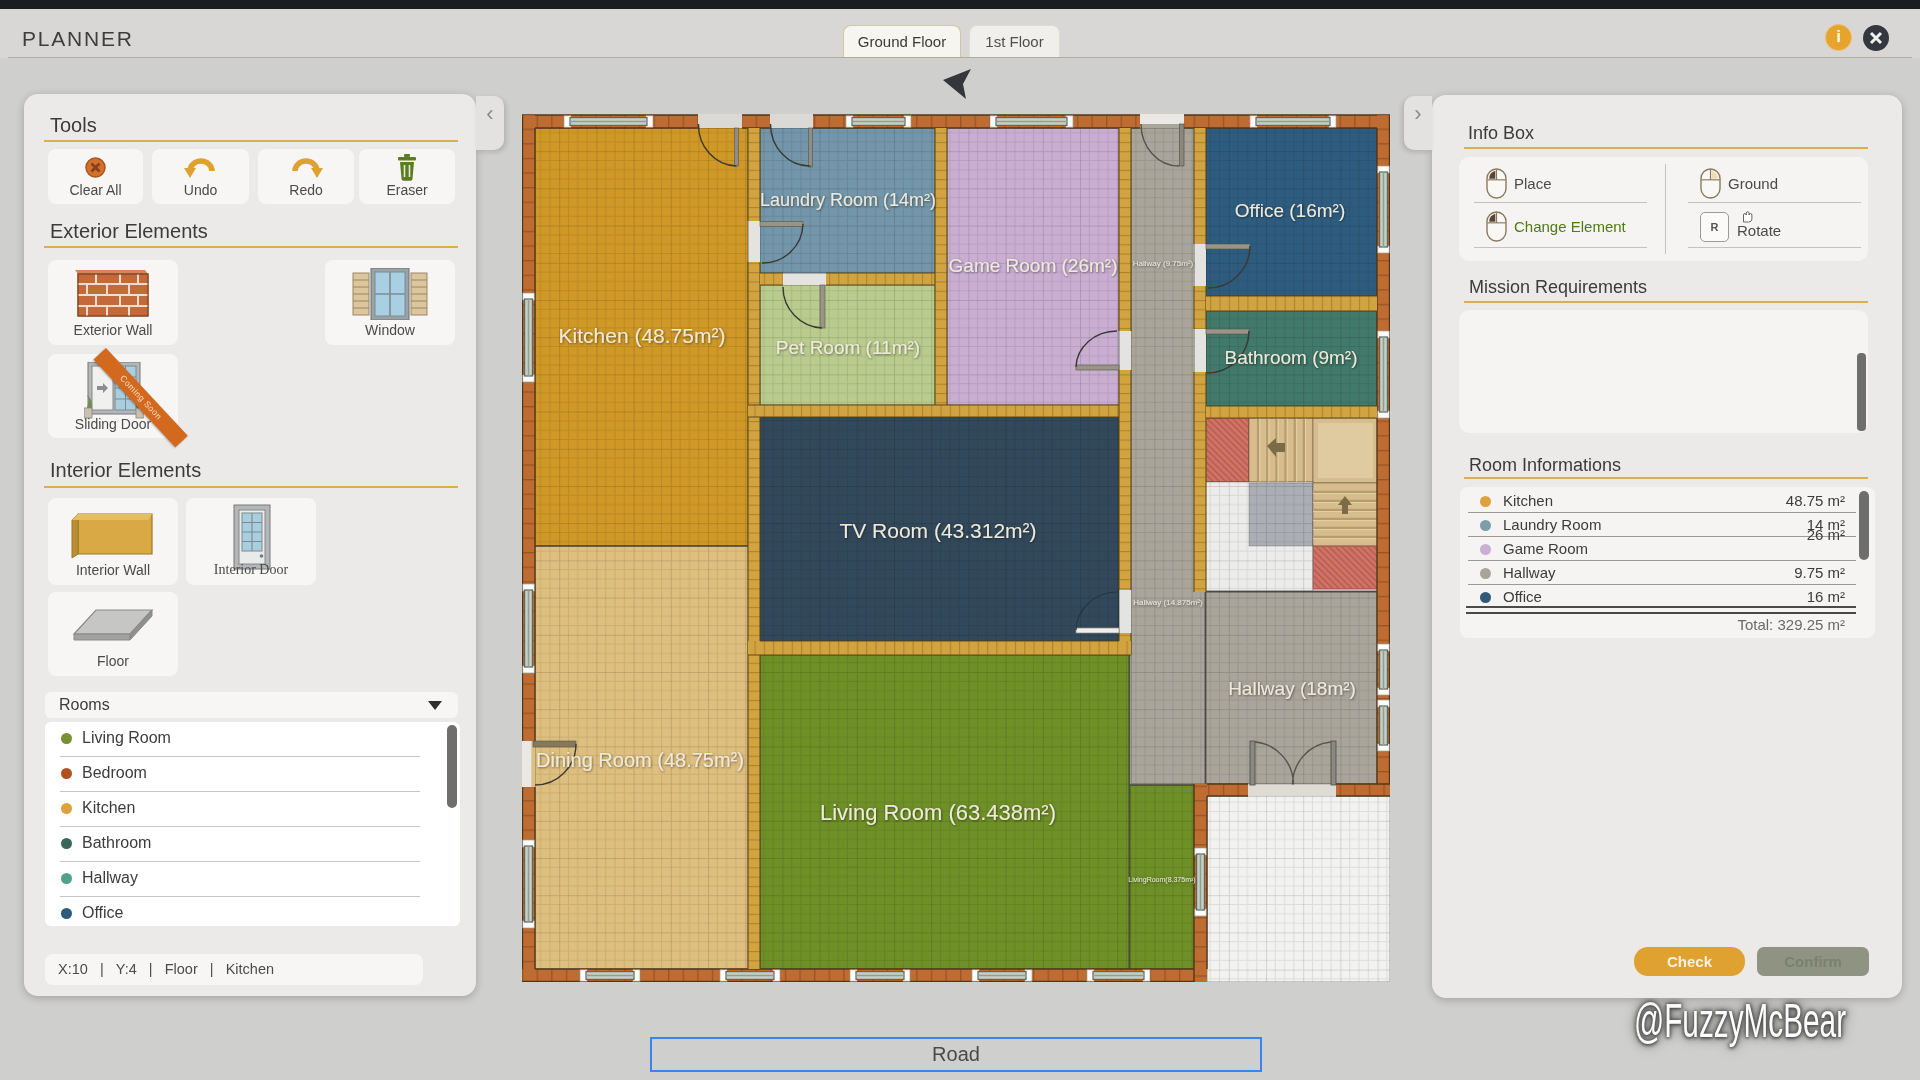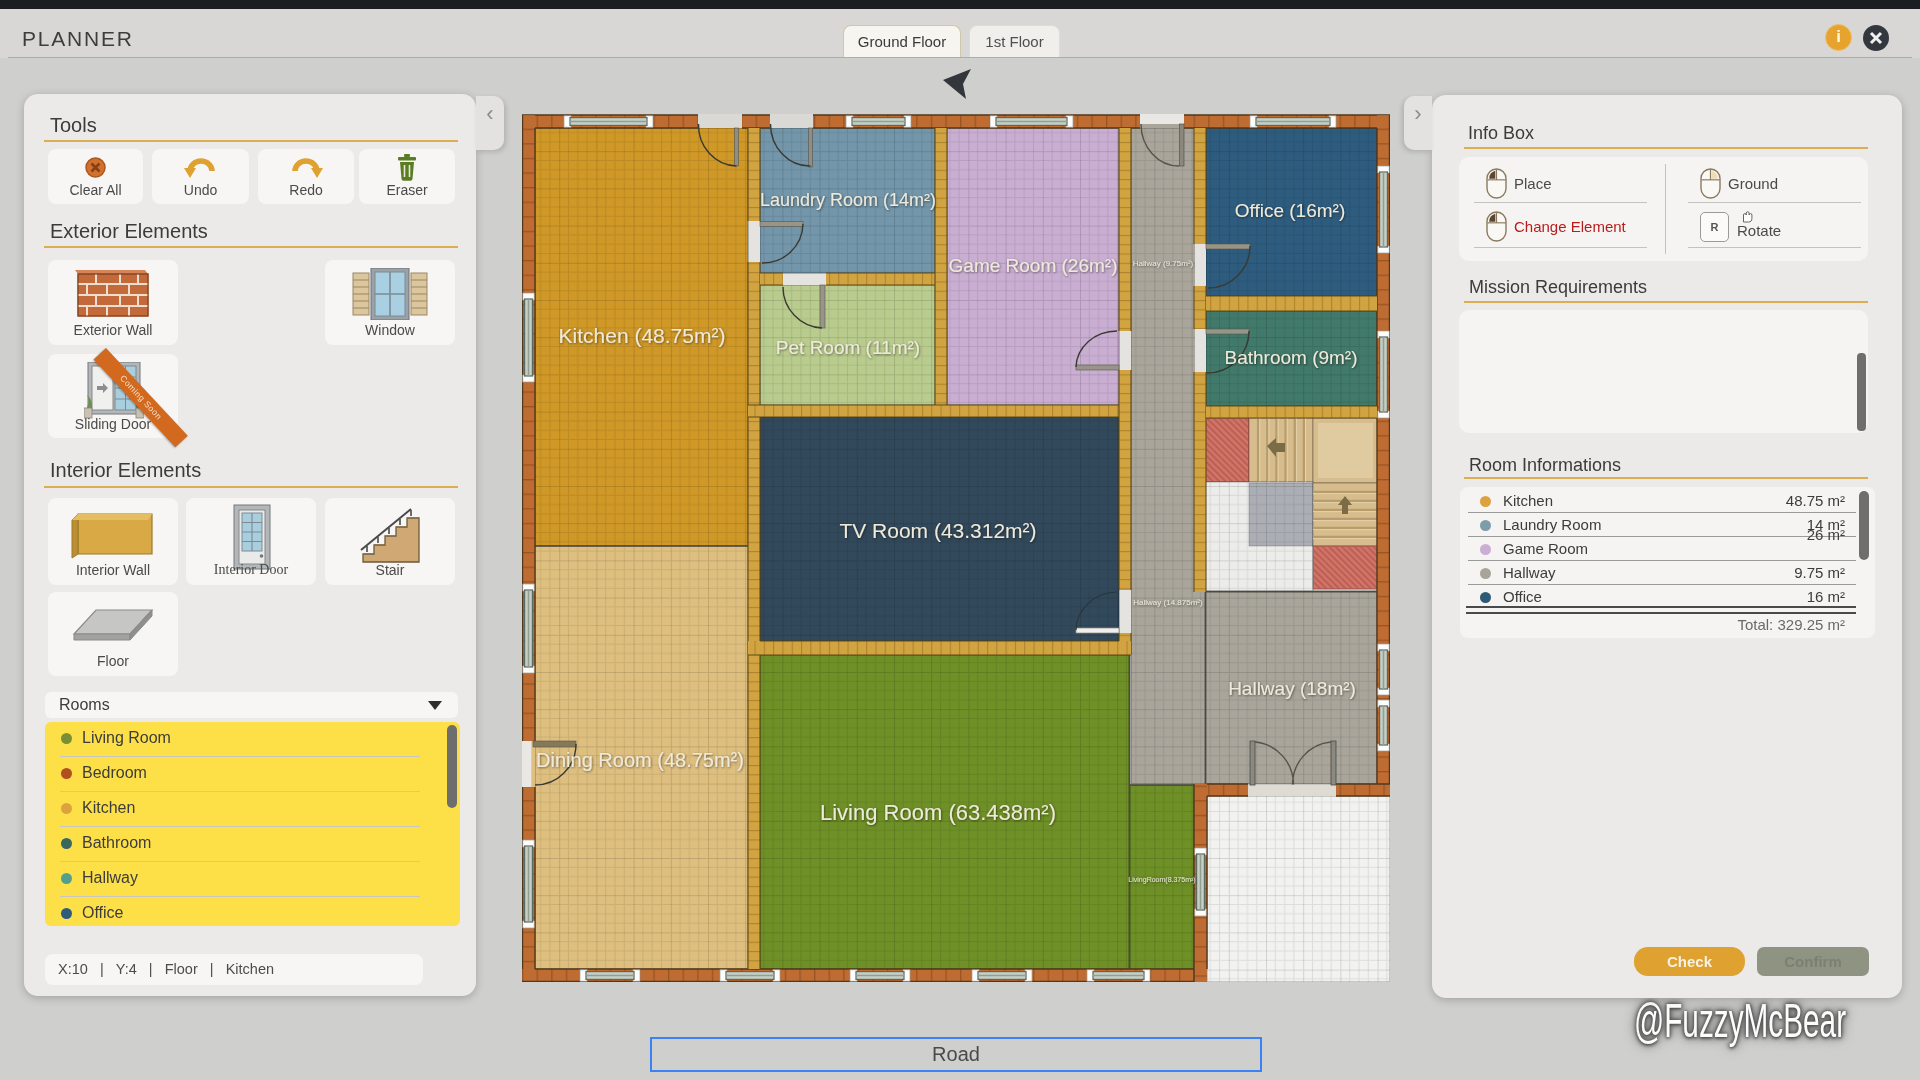--- a/index.html
+++ b/index.html
@@ -154,45 +154,36 @@
     <svg class="abs" style="left:45px;top:6px;" width="42" height="66" viewBox="0 0 42 66">
       <rect x="3" y="1" width="36" height="64" fill="#b3b7b9" stroke="#75797b" stroke-width="1"></rect>
       <rect x="8" y="6" width="26" height="54" fill="#e9ebeb" stroke="#888" stroke-width="1"></rect>
       <rect x="11" y="9" width="20" height="38" fill="#a9cede" stroke="#7c8a92" stroke-width="1"></rect>
       <path d="M21 9 v38 M11 18.5 h20 M11 28 h20 M11 37.5 h20" stroke="#7c8a92" stroke-width="1.1"></path>
       <circle cx="30.5" cy="52" r="1.8" fill="#777"></circle>
     </svg>
     <div class="lbl" style="top:64px;">Interior Door</div>
   </div>
 
-  <div class="card" style="left:301px;top:404px;width:130px;height:87px;">
-    <svg class="abs" style="left:28px;top:6px;" width="76" height="64" viewBox="0 0 76 64">
-      <path d="M10 58 L10 50 L21 50 L21 41 L32 41 L32 32 L43 32 L43 23 L54 23 L54 14 L66 14 L66 58 Z" fill="#cfa874" stroke="#6b5a3a" stroke-width="1.3"></path>
-      <path d="M10 50 L21 50 M21 41 L32 41 M32 32 L43 32 M43 23 L54 23 M54 14 L66 14" stroke="#8a744e" stroke-width="1"></path>
-      <path d="M8 46 L58 5" stroke="#4a4a4a" stroke-width="2"></path>
-      <path d="M14 48 L14 42 M25 39 L25 33 M36 30 L36 24 M47 21 L47 15 M58 12 L58 6" stroke="#4a4a4a" stroke-width="1.6"></path>
-    </svg>
-    <div class="lbl" style="top:64px;">Stair</div>
-  </div>
 
   <div class="card" style="left:24px;top:498px;width:130px;height:84px;">
     <svg class="abs" style="left:24px;top:16px;" width="82" height="42" viewBox="0 0 82 42">
       <polygon points="24,2 80,2 58,26 2,26" fill="#c6c6c4" stroke="#8a8a88" stroke-width="1.2"></polygon>
       <polygon points="2,26 58,26 58,32 2,32" fill="#a2a2a0" stroke="#8a8a88" stroke-width="1"></polygon>
       <polygon points="58,26 80,2 80,8 58,32" fill="#8f8f8d" stroke="#8a8a88" stroke-width="1"></polygon>
     </svg>
     <div class="lbl" style="top:61px;">Floor</div>
   </div>
 
   <div class="abs" style="left:21px;top:598px;width:413px;height:26px;background:#f7f6f4;border-radius:6px;">
     <div class="abs" style="left:14px;top:4px;font-size:16px;color:#3c3c3c;">Rooms</div>
     <div class="abs" style="right:16px;top:9px;width:0;height:0;border-left:7px solid transparent;border-right:7px solid transparent;border-top:9px solid #2e2e2e;"></div>
   </div>
 
-  <div class="abs" style="left:21px;top:628px;width:415px;height:204px;background:#fde047;border-radius:6px;overflow:hidden;">
+  <div class="abs" style="left:21px;top:628px;width:415px;height:204px;background:#ffffff;border-radius:6px;overflow:hidden;">
     <div class="row" style="top:0;">
         <span class="dot" style="background:#7a8f35;"></span>
         <span class="rtx">Living Room</span>
         <span class="sep"></span>
       </div>
     <div class="row" style="top:35px;">
         <span class="dot" style="background:#b0501e;"></span>
         <span class="rtx">Bedroom</span>
         <span class="sep"></span>
       </div>
@@ -241,21 +232,21 @@
       </svg>
     <div class="abs" style="left:55px;top:18px;font-size:15px;color:#4a4a4a;">Place</div>
     <div class="abs" style="left:15px;top:45px;width:173px;height:1px;background:#c2c2c0;"></div>
 
     <svg class="abs" style="left:27px;top:54px;" width="21" height="31" viewBox="0 0 21 31">
         <rect x="1" y="1" width="19" height="29" rx="9.5" fill="#faf8f5" stroke="#8a7a5f" stroke-width="1.4"></rect>
         <path d="M9.3 2.8 v8 h-6.1 a 8.3 8.3 0 0 1 6.1 -8 z" fill="#5a4632"></path>
         <path d="M10.5 1.5 v10 M1.5 11.8 h18" stroke="#8a7a5f" stroke-width="1.2"></path>
         <path d="M3 13.8 h15" stroke="#faf8f5" stroke-width="2"></path>
       </svg>
-    <div class="abs" style="left:55px;top:61px;font-size:15px;color:#b91c1c;">Change Element</div>
+    <div class="abs" style="left:55px;top:61px;font-size:15px;color:#4d7c0f;">Change Element</div>
     <div class="abs" style="left:15px;top:90px;width:173px;height:1px;background:#c2c2c0;"></div>
 
     <div class="abs" style="left:206px;top:7px;width:1px;height:90px;background:#c2c2c0;"></div>
 
     <svg class="abs" style="left:241px;top:11px;" width="21" height="31" viewBox="0 0 21 31">
         <rect x="1" y="1" width="19" height="29" rx="9.5" fill="#faf8f5" stroke="#8a7a5f" stroke-width="1.4"></rect>
         <path d="M11.7 2.8 v8 h6.1 a 8.3 8.3 0 0 0 -6.1 -8 z" fill="#eedcb4"></path>
         <path d="M10.5 1.5 v10 M1.5 11.8 h18" stroke="#8a7a5f" stroke-width="1.2"></path>
         <path d="M3 13.8 h15" stroke="#faf8f5" stroke-width="2"></path>
       </svg>

